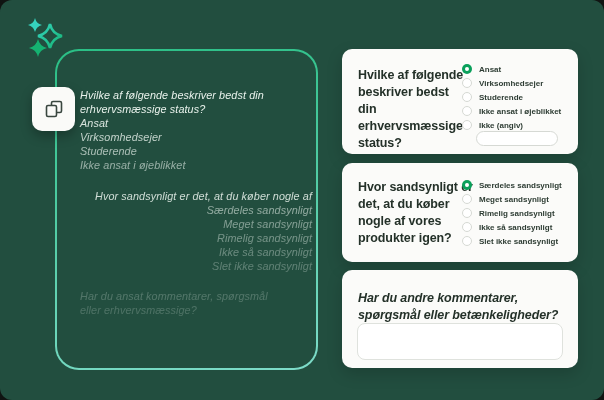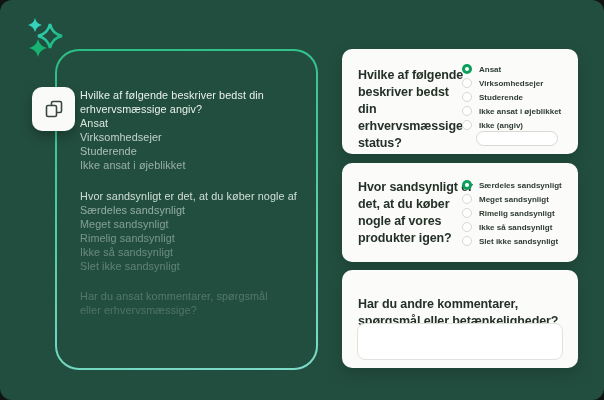--- a/index.html
+++ b/index.html
@@ -21,23 +21,23 @@
   
   .panel-border {
     position:absolute; left:55px; top:49px; width:263px; height:321px;
     border-radius:24px;
     background:linear-gradient(170deg,#2ABF85 0%, #57CEA9 55%, #7EDCC9 100%);
   }
   .panel-inner {
     position:absolute; inset:2px; border-radius:22px;
     background:#224E3F;
   }
-  .panel-text { position:absolute; left:80px; width:232px; }
+  .panel-text { position:absolute; left:80px; width:232px;font-style:italic; }
   .pt-b1 { top:88px; }
-  .pt-b2 { top:189px; }
+  .pt-b2 { top:189px;text-align:right; }
   .pt-b3 { top:289px; }
   .pl {
     color:#E9F2EC; font-size:10.8px; line-height:14px;
     letter-spacing:.1px; white-space:nowrap;
   }
   
   .chip {
     position:absolute; left:32px; top:87px; width:43px; height:44px;
     background:#FAFAF8; border-radius:10px;
     box-shadow:0 5px 12px rgba(0,0,0,.28);
@@ -52,21 +52,21 @@
   .card-1 { top:49px;  height:105px; }
   .card-2 { top:163px; height:99px; }
   .card-3 { top:270px; height:98px; }
   .q {
     position:absolute; left:16px;
     font-size:12.5px; line-height:17px; font-weight:700;
     color:#243129; letter-spacing:-.1px;
   }
   .card-1 .q { top:18px; width:110px; }
   .card-2 .q { top:16px; width:120px; }
-  .card-3 .q { top:26px; width:208px; }
+  .card-3 .q { top:20px; width:208px;font-style:italic; }
   .opts { position:absolute; left:120px; }
   .card-1 .opts { top:13px; }
   .card-2 .opts { top:15px; }
   .opt-row { display:flex; align-items:center; height:14px; gap:7px; }
   .opt-label { font-size:8px; font-weight:700; color:#2E3D34; white-space:nowrap; }
   .radio {
     width:10px; height:10px; border-radius:50%; flex:0 0 10px;
     background:#FFFFFF; border:1px solid #D6D9D4; box-sizing:border-box;
     position:relative;
   }
@@ -105,21 +105,21 @@
     <path d="M24,7 Q26.2,16.8 36,19 Q26.2,21.2 24,31 Q21.8,21.2 12,19 Q21.8,16.8 24,7 Z" fill="none" stroke="url(#lg)" stroke-width="2.6"></path>
     <path d="M12,22 Q13.7,29.3 21,31 Q13.7,32.7 12,40 Q10.3,32.7 3,31 Q10.3,29.3 12,22 Z" fill="#15B271"></path>
   </svg>
 
   <div class="panel-border">
     <div class="panel-inner"></div>
   </div>
 
   <div class="panel-text pt-b1">
     <div class="pl" style="opacity:1">Hvilke af følgende beskriver bedst din</div>
-    <div class="pl" style="opacity:1">erhvervsmæssige angiv?</div>
+    <div class="pl" style="opacity:1">erhvervsmæssige status?</div>
     <div class="pl" style="opacity:.93">Ansat</div>
     <div class="pl" style="opacity:.80">Virksomhedsejer</div>
     <div class="pl" style="opacity:.68">Studerende</div>
     <div class="pl" style="opacity:.58">Ikke ansat i øjeblikket</div>
   </div>
 
   <div class="panel-text pt-b2">
     <div class="pl" style="opacity:.87">Hvor sandsynligt er det, at du køber nogle af</div>
     <div class="pl" style="opacity:.56">Særdeles sandsynligt</div>
     <div class="pl" style="opacity:.48">Meget sandsynligt</div>

